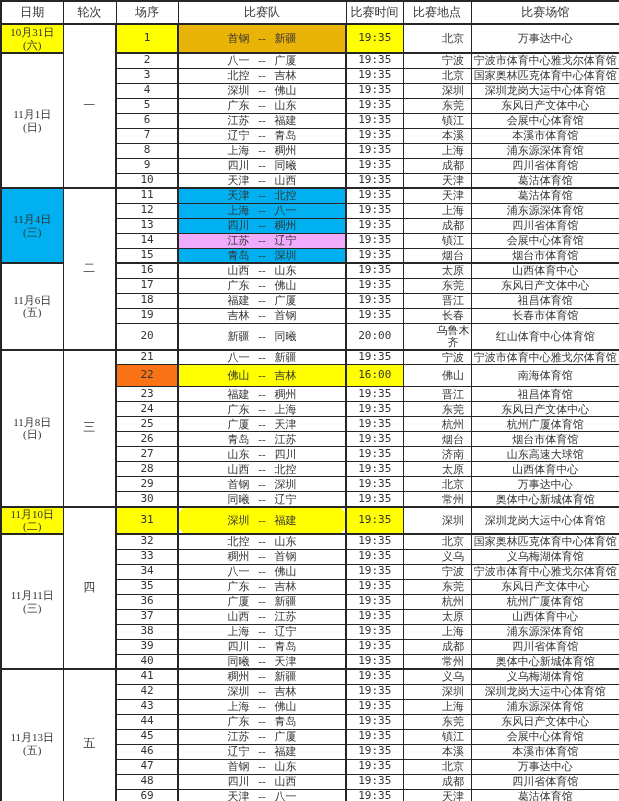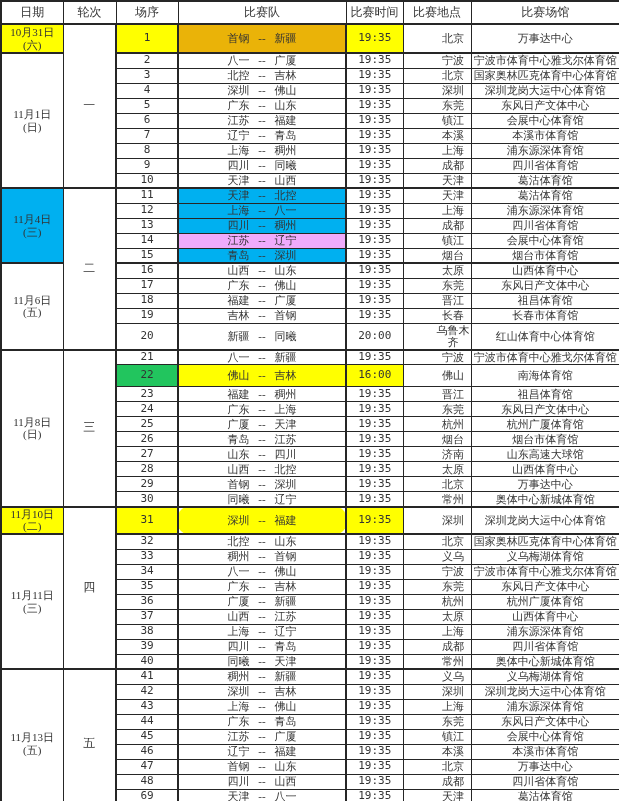--- a/index.html
+++ b/index.html
@@ -221,21 +221,21 @@
         <td class="date" rowspan="10">11月8日
 (日)</td>
         <td class="round" rowspan="10">三</td>
         <td class="num bl2">21</td>
         <td class="teams bl2">八一 -- 新疆</td>
         <td class="time bl2">19:35</td>
         <td class="city">宁波</td>
         <td class="venue">宁波市体育中心雅戈尔体育馆</td>
       </tr>
       <tr class="m tall">
-        <td class="num bl2" style="background: #22c55e;">22</td>
+        <td class="num bl2" style="background: #f97316;">22</td>
         <td class="teams bl2" style="background: rgb(255, 255, 0);">佛山 -- 吉林</td>
         <td class="time bl2" style="background: rgb(255, 255, 0); margin-left: 42px;">16:00</td>
         <td class="city">佛山</td>
         <td class="venue">南海体育馆</td>
       </tr>
       <tr class="m">
         <td class="num bl2">23</td>
         <td class="teams bl2">福建 -- 稠州</td>
         <td class="time bl2">19:35</td>
         <td class="city">晋江</td>

